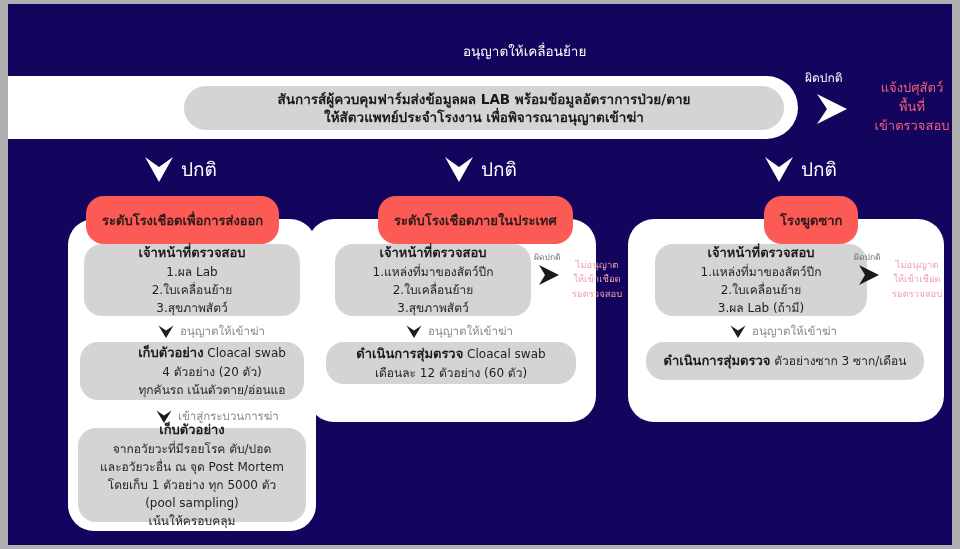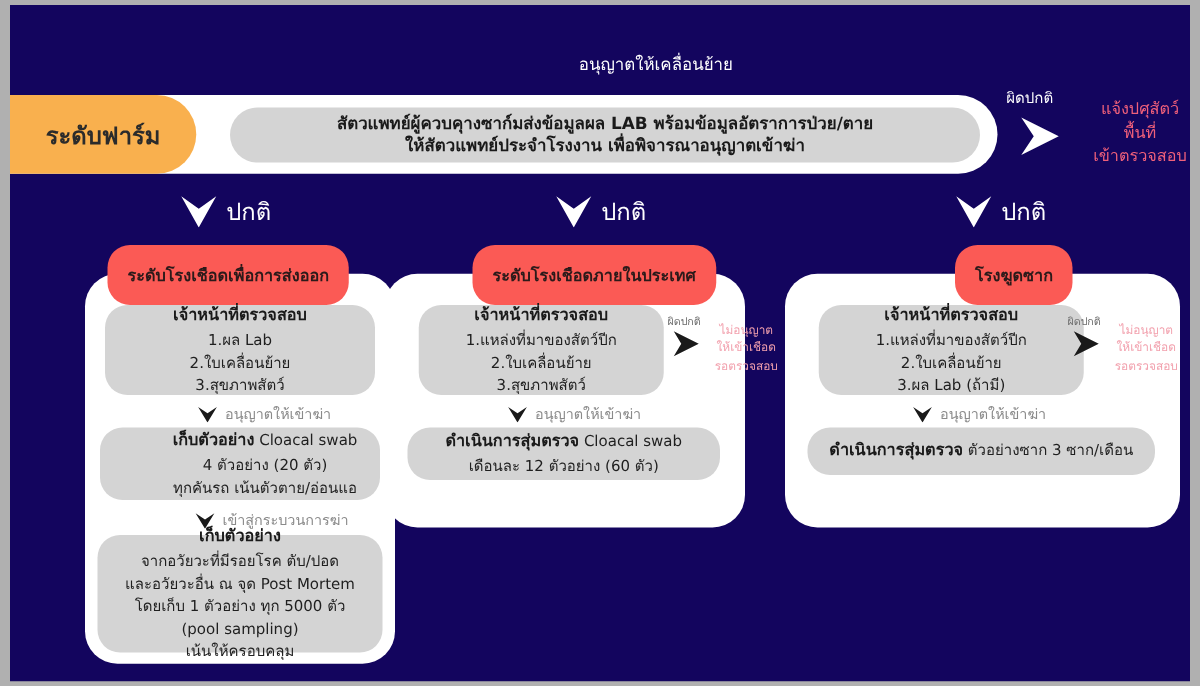--- a/index.html
+++ b/index.html
@@ -265,26 +265,23 @@
 </style>
 </head>
 <body>
 
 <div id="slide">
 
   <div id="move-permit-label">อนุญาตให้เคลื่อนย้าย</div>
 
   <div id="farm-row"></div>
 
-  <div id="farm-pill">
-    <span id="farm-pill-label">ระดับฟาร์ม</span>
-  </div>
 
   <div id="farm-statement">
-    <div class="farm-line">สัตวแพทย์ผู้ควบคุางซาก์มส่งข้อมูลผล LAB พร้อมข้อมูลอัตราการป่วย/ตาย</div>
+    <div class="farm-line">สันการส์ผู้ควบคุมฟาร์มส่งข้อมูลผล LAB พร้อมข้อมูลอัตราการป่วย/ตาย</div>
     <div class="farm-line">ให้สัตวแพทย์ประจำโรงงาน เพื่อพิจารณาอนุญาตเข้าฆ่า</div>
   </div>
 
   <div id="abnormal-label-top">ผิดปกติ</div>
   <svg id="abnormal-arrow-top" viewBox="0 0 40 34">
     <path d="M4 2 L34 17 L4 32 L14 17 Z" fill="#ffffff"></path>
   </svg>
   <div id="notify-livestock">
     <div>แจ้งปศุสัตว์</div>
     <div>พื้นที่</div>

